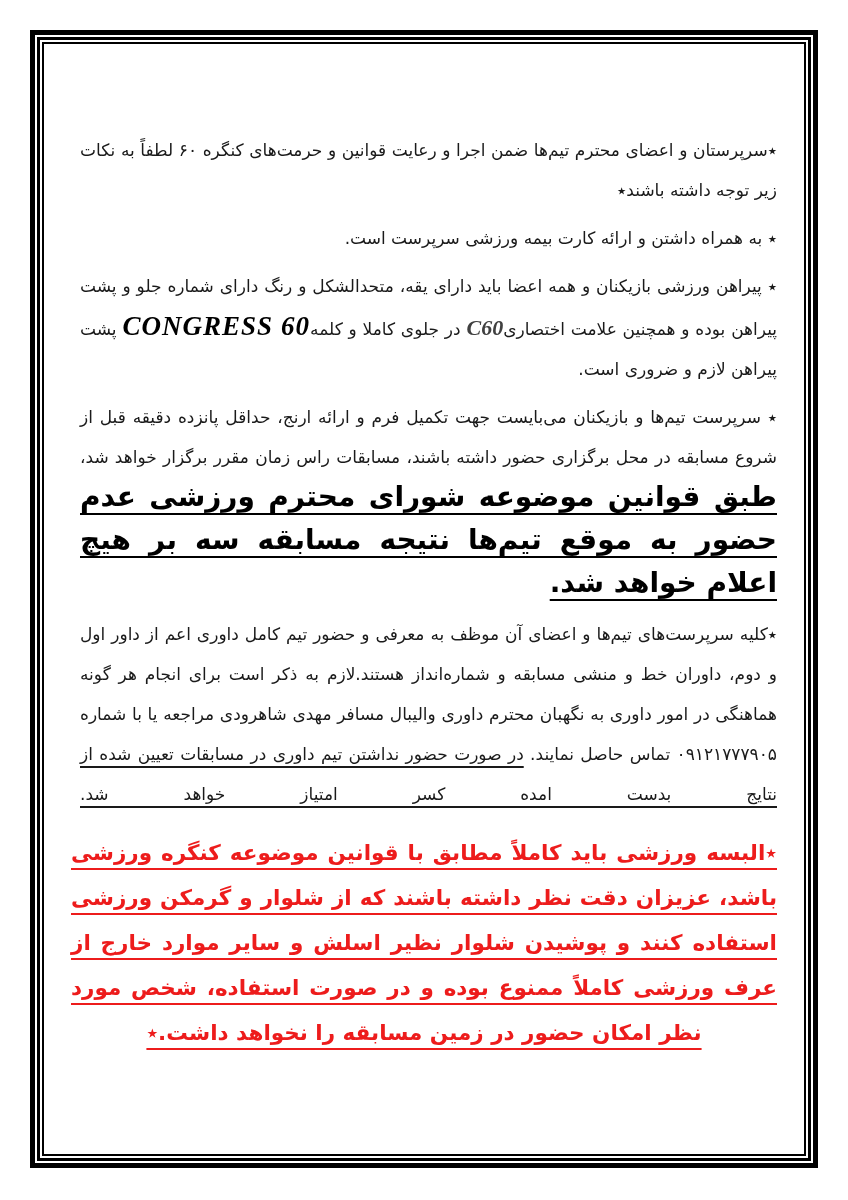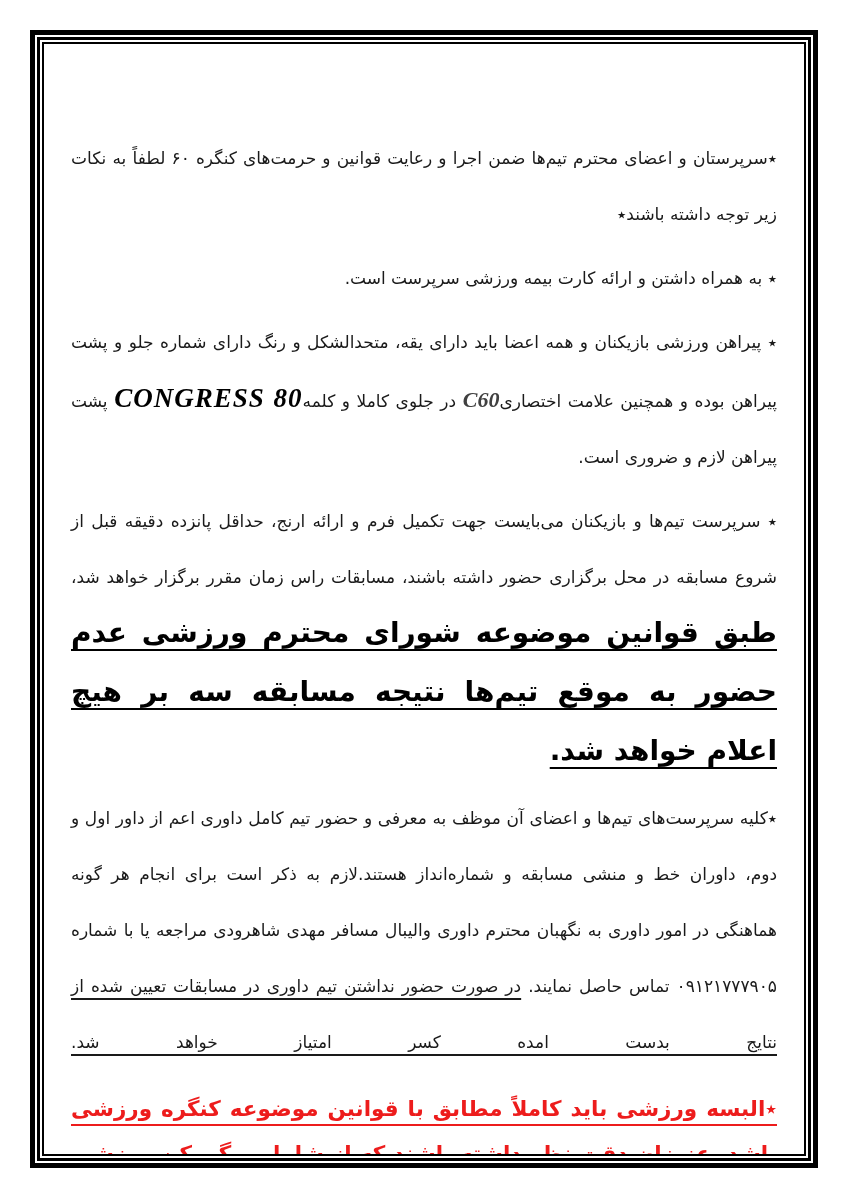--- a/index.html
+++ b/index.html
@@ -34,23 +34,23 @@
     position: absolute;
     left: 0; top: 0; right: 0; bottom: 0;
     padding: 86px 27px 20px 27px;
     overflow: hidden;
   }
   .para {
     direction: rtl;
     unicode-bidi: embed;
     text-align: justify;
     font-size: 17px;
-    line-height: 56px;
+    line-height: 40px;
     color: #1a1a1a;
-    margin: 0 0 8px 0;
+    margin: 0 0 8px 9px;
   }
   .bold-underline-seg {
     font-weight: bold;
     font-size: 28px;
     color: #000;
     text-decoration: underline;
     text-decoration-thickness: 2px;
     text-underline-offset: 7px;
   }
   .underline-seg {
@@ -112,21 +112,21 @@
 
         <p class="para">
           <span>٭سرپرستان و اعضای محترم تیم‌ها ضمن اجرا و رعایت قوانین و حرمت‌های کنگره ۶۰ لطفاً به نکات زیر توجه داشته باشند٭</span>
         </p>
 
         <p class="para">
           <span>٭ به همراه داشتن و ارائه کارت بیمه ورزشی سرپرست است.</span>
         </p>
 
         <p class="para">
-          <span>٭ پیراهن ورزشی بازیکنان و همه اعضا  باید دارای یقه، متحدالشکل و رنگ دارای شماره جلو و پشت پیراهن بوده و همچنین علامت اختصاری</span><span class="latin-c60">C60</span><span> در جلوی کاملا و کلمه</span><span class="latin-congress">CONGRESS 80</span><span>  پشت پیراهن لازم و ضروری است.</span>
+          <span>٭ پیراهن ورزشی بازیکنان و همه اعضا  باید دارای یقه، متحدالشکل و رنگ دارای شماره جلو و پشت پیراهن بوده و همچنین علامت اختصاری</span><span class="latin-c60">C60</span><span> در جلوی کاملا و کلمه</span><span class="latin-congress">CONGRESS 60</span><span>  پشت پیراهن لازم و ضروری است.</span>
         </p>
 
         <p class="para">
           <span>٭ سرپرست تیم‌ها و بازیکنان می‌بایست جهت تکمیل فرم و ارائه ارنج، حداقل پانزده دقیقه قبل از شروع مسابقه در محل برگزاری حضور داشته باشند، مسابقات راس زمان مقرر برگزار خواهد شد، </span><span class="bold-underline-seg">طبق قوانین موضوعه شورای محترم ورزشی عدم حضور به موقع تیم‌ها نتیجه مسابقه سه بر هیچ اعلام خواهد شد.</span>
         </p>
 
         <p class="para para-justify-full">
           <span>٭کلیه سرپرست‌های تیم‌ها و اعضای آن موظف به معرفی و حضور تیم کامل داوری اعم از داور اول و دوم، داوران خط و منشی مسابقه و شماره‌انداز هستند.لازم به ذکر است برای انجام هر گونه هماهنگی در امور داوری به نگهبان محترم داوری والیبال مسافر مهدی شاهرودی مراجعه یا با شماره </span><span>۰۹۱۲۱۷۷۷۹۰۵</span><span> تماس حاصل نمایند. </span><span class="underline-seg">در صورت حضور نداشتن تیم داوری در مسابقات تعیین شده از نتایج بدست امده کسر امتیاز خواهد شد.</span>
         </p>
 

